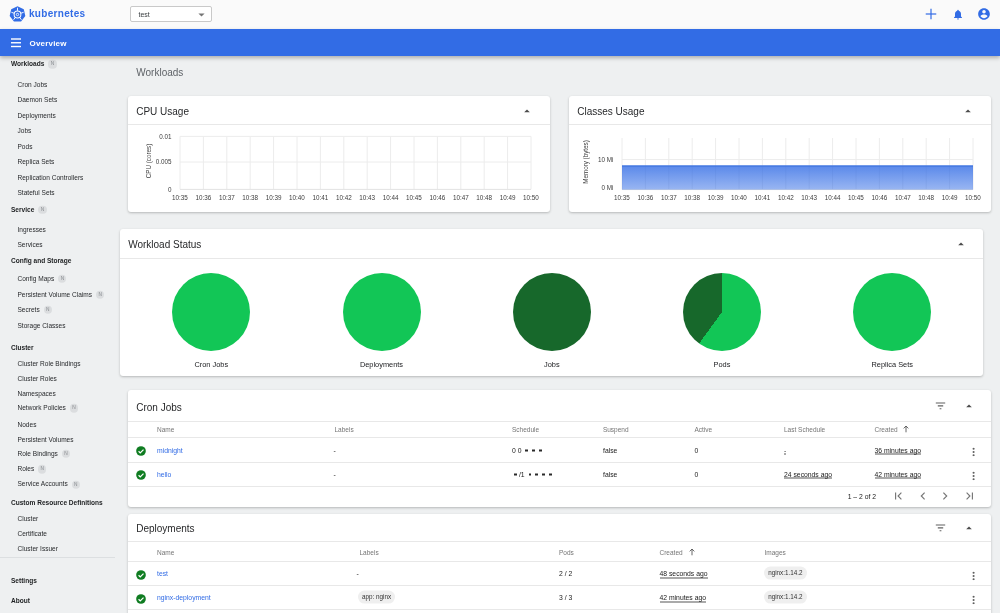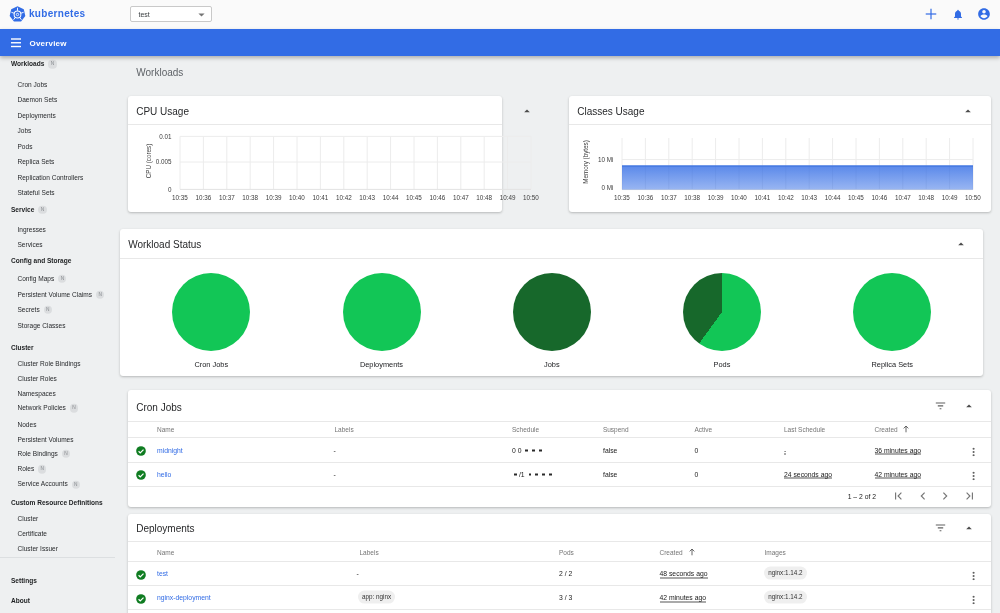--- a/index.html
+++ b/index.html
@@ -110,21 +110,21 @@
 <div class="nitm" style="left:17.5px;top:428.4px">Service Accounts<span class="nb">N</span></div>
 <div class="nhdr" style="left:11px;top:445.9px">Custom Resource Definitions</div>
 <div class="nitm" style="left:17.5px;top:461.6px">Cluster</div>
 <div class="nitm" style="left:17.5px;top:476.9px">Certificate</div>
 <div class="nitm" style="left:17.5px;top:492.1px">Cluster Issuer</div>
 <div class="nhdr" style="left:11px;top:524.4px">Settings</div>
 <div class="nhdr" style="left:11px;top:543.8px">About</div>
 <div class="ndiv" style="top:501.1px"></div>
   </nav>
 <div class="shead">Workloads</div>
-<div class="card" style="left:128px;top:96px;width:374px;height:116px">
+<div class="card" style="left:128px;top:96px;width:422px;height:116px">
     <div class="ctitle" style="left:8.2px;top:14.6px">CPU Usage</div>
     <div class="ic" style="left:394px;top:15px"><svg width="10" height="6" viewBox="0 0 10 6">
         <path d="M2.2 4.3 L5 1.6 L7.8 4.3 Z" fill="#4a4a4a"></path>
       </svg></div>
     <div class="cdiv" style="top:28.2px"></div>
     <svg width="422" height="116" viewBox="0 0 422 116" style="position:absolute;left:0;top:0">
       <line x1="52.0" y1="40.4" x2="52.0" y2="93.4" stroke="#ececec" stroke-width="1"></line>
       <line x1="75.4" y1="40.4" x2="75.4" y2="93.4" stroke="#ececec" stroke-width="1"></line>
       <line x1="98.8" y1="40.4" x2="98.8" y2="93.4" stroke="#ececec" stroke-width="1"></line>
       <line x1="122.2" y1="40.4" x2="122.2" y2="93.4" stroke="#ececec" stroke-width="1"></line>

